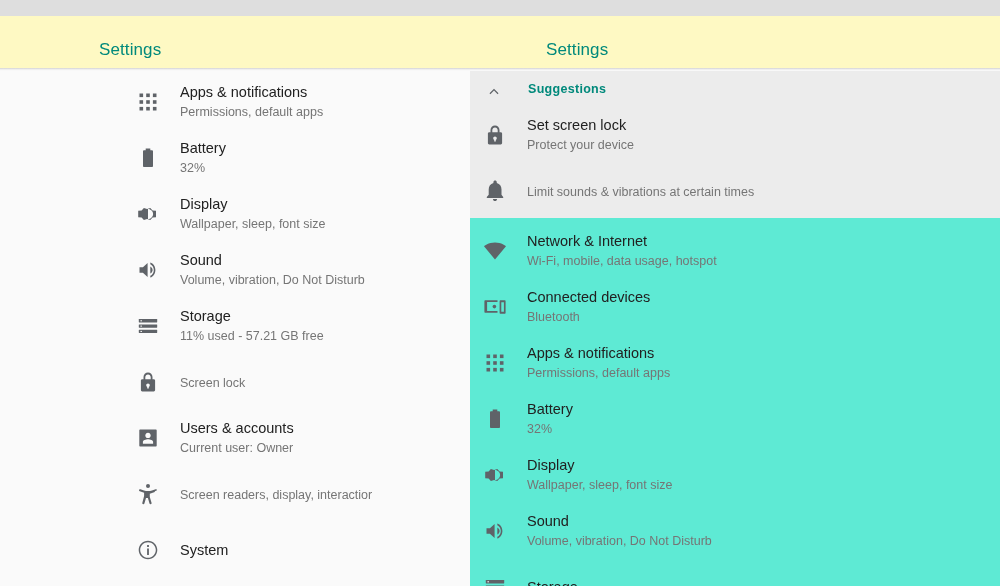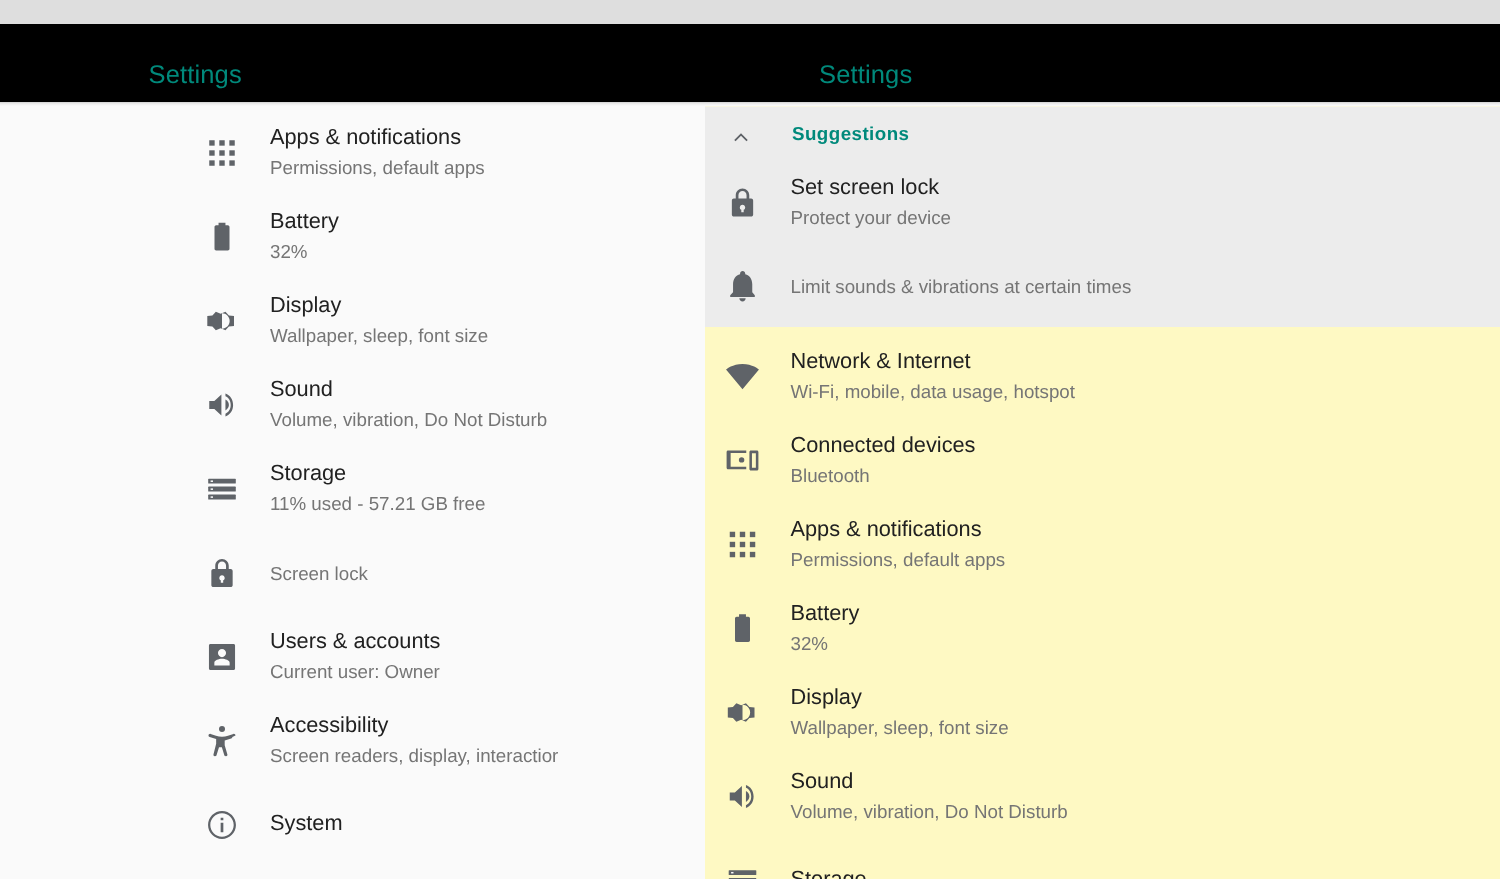--- a/index.html
+++ b/index.html
@@ -20,21 +20,21 @@
   .sys-strip {
     position: absolute; top: 0; left: 0;
     width: 1000px; height: 16px;
     background: #dedede;
   }
 
   
   .appbar {
     position: absolute;
     top: 16px; height: 52px;
-    background: #000000;
+    background: #fef9c3;
     box-sizing: border-box;
   }
   .appbar.left  { left: 0;     width: 470px; }
   .appbar.right { left: 470px; width: 530px; }
   .appbar-title {
     position: absolute;
     bottom: 8px;
     font-size: 17px;
     font-weight: normal;
     letter-spacing: 0.1px;
@@ -54,21 +54,21 @@
       rgba(0,0,0,0.0) 3px);
   }
 
   
   .pane {
     position: absolute;
     top: 71px; height: 515px;
     overflow: hidden;
   }
   .pane.left  { left: 0;     width: 470px; background: #fafafa; }
-  .pane.right { left: 470px; width: 530px; background: #fef9c3; }
+  .pane.right { left: 470px; width: 530px; background: #5eead4; }
 
   
   .suggestions {
     position: absolute;
     top: 0; left: 0;
     width: 530px; height: 147px;
     background: #ececec;
   }
   .sugg-header {
     position: absolute;
@@ -238,21 +238,20 @@
         </div>
       </div>
       <div class="row" style="top: 395px;">
         <span class="row-icon">
           <svg class="icon-svg" viewBox="0 0 24 24">
             <circle cx="12" cy="4" r="2"></circle>
             <path d="M21 8.3c0-.6-.5-1.1-1.1-1.1-.1 0-.2 0-.3.1L16 8.5c-1.3.4-2.6.6-4 .6s-2.7-.2-4-.6L4.4 7.3c-.1 0-.2-.1-.3-.1-.6 0-1.1.5-1.1 1.1 0 .5.3.9.8 1l4.3 1.4v3.2L6.3 21c-.1.6.3 1.1.9 1.2h.2c.5 0 .9-.3 1-.8l1.6-5.3h1.9l1.6 5.3c.1.5.6.8 1 .8h.2c.6-.1 1-.6.9-1.2l-1.8-6.1v-3.2l4.3-1.4c.5-.1.8-.5.8-1z"></path>
           </svg>
         </span>
         <div class="row-text">
-          <div class="row-title">Accessibility</div>
           <div class="row-sub">Screen readers, display, interactior</div>
         </div>
       </div>
       <div class="row" style="top: 451px;">
         <span class="row-icon">
           <svg class="icon-svg" viewBox="0 0 24 24">
             <path d="M12 2.7C6.9 2.7 2.7 6.9 2.7 12S6.9 21.3 12 21.3 21.3 17.1 21.3 12 17.1 2.7 12 2.7zm0 1.5c4.3 0 7.8 3.5 7.8 7.8s-3.5 7.8-7.8 7.8S4.2 16.3 4.2 12 7.7 4.2 12 4.2zm-.9 2.9v1.8h1.8V7.1h-1.8zm0 3.4v6.4h1.8v-6.4h-1.8z"></path>
           </svg>
         </span>
         <div class="row-text">

